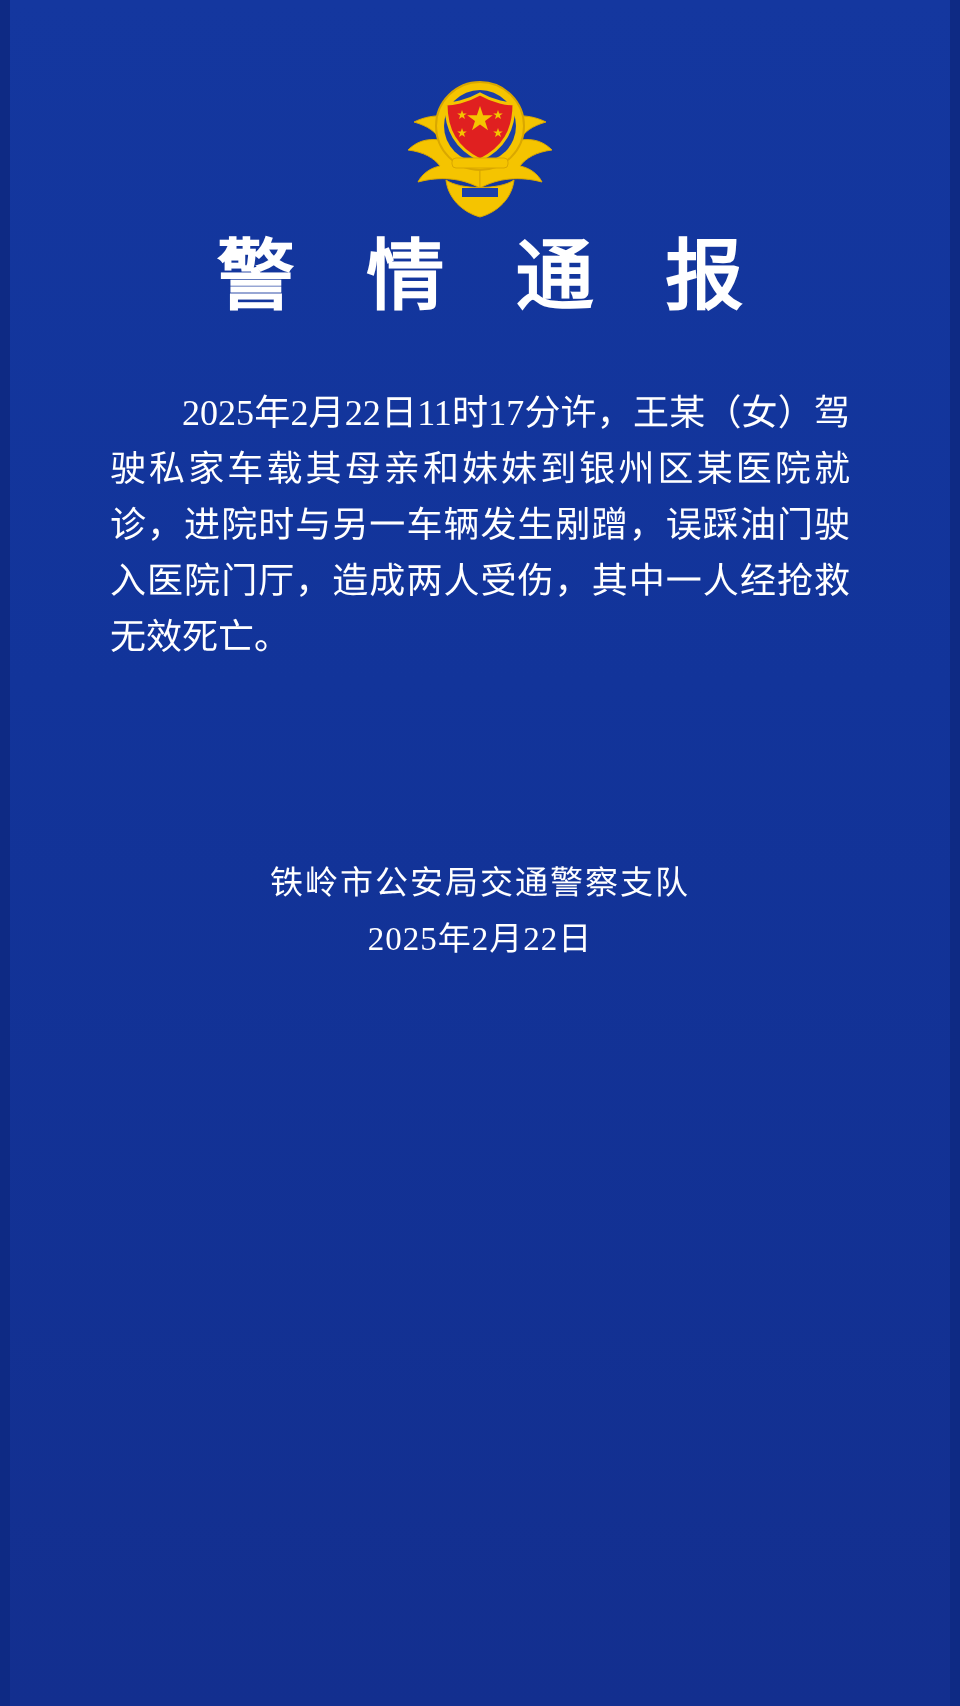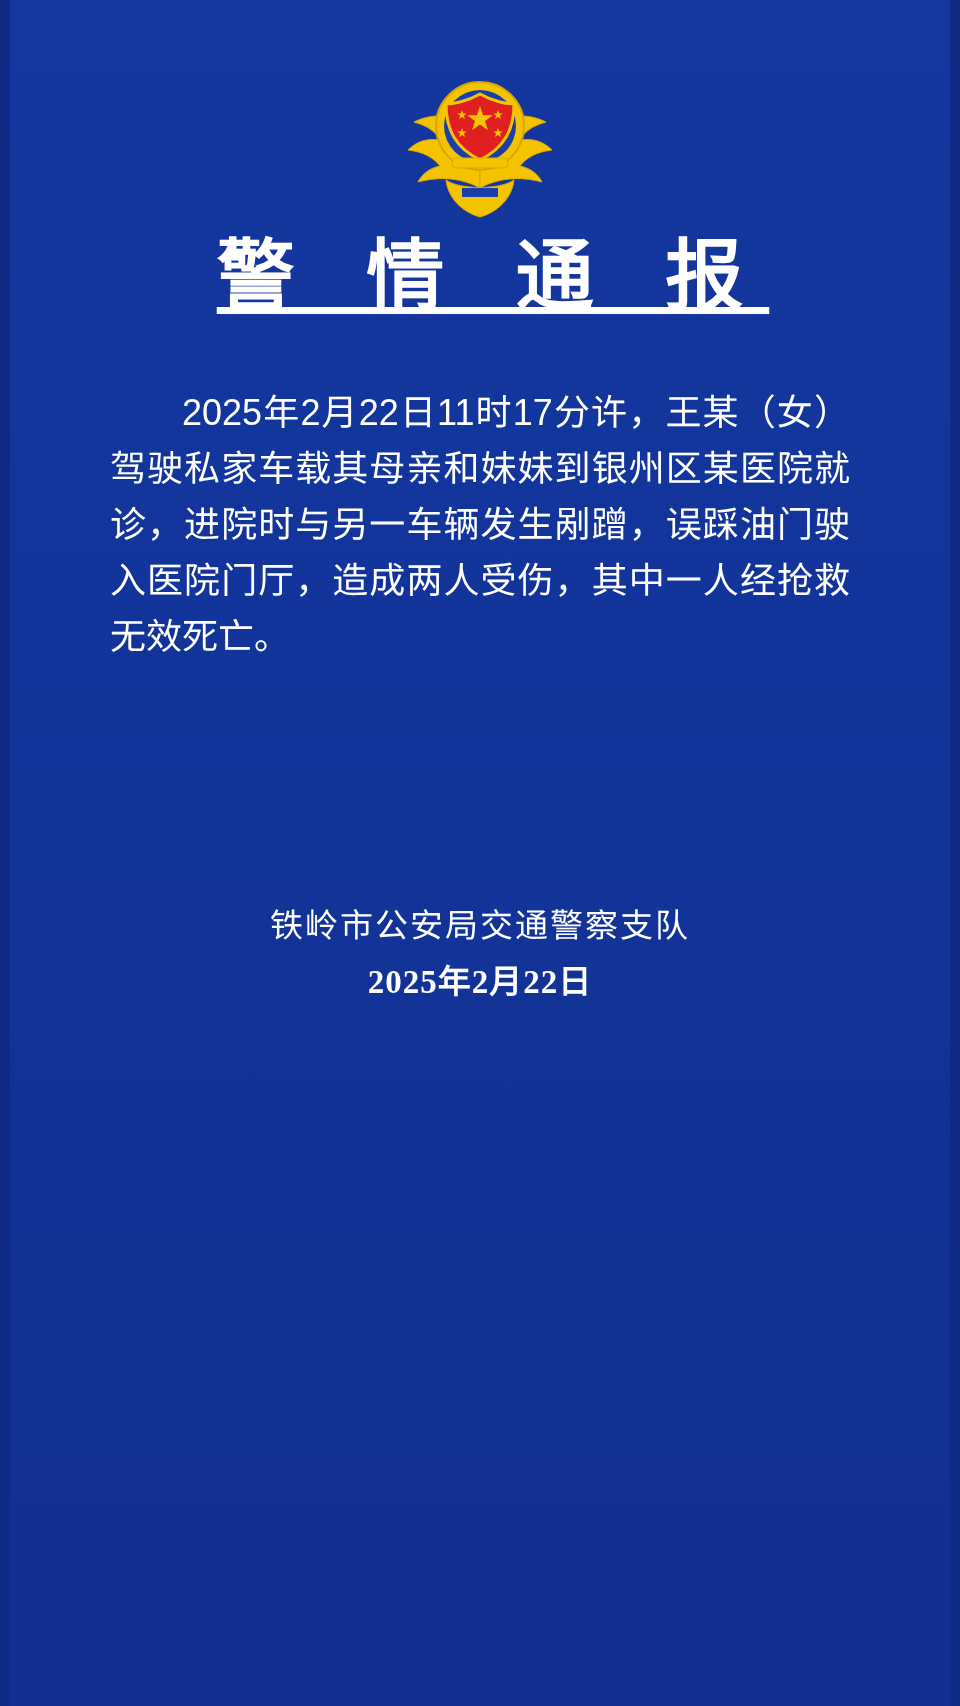--- a/index.html
+++ b/index.html
@@ -52,51 +52,50 @@
     left: 0;
     width: 960px;
     text-align: center;
     font-size: 78px;
     line-height: 1;
     letter-spacing: 26px;
     text-indent: 26px;
     font-weight: 700;
     font-family: "Liberation Serif", "DejaVu Serif", serif;
     color: #ffffff;
-    text-decoration: underline;
   }
   .body-text {
     position: absolute;
     top: 385px;
     left: 110px;
     width: 740px;
     font-size: 36px;
     line-height: 56px;
     text-align: justify;
     text-justify: inter-ideograph;
-    font-family: Liberation Sans, sans-serif;
+    font-family: Liberation Serif, serif;
     color: #ffffff;
   }
   .body-text p {
     margin: 0 0 2px 0;
     text-indent: 2em;
   }
   .signature {
     position: absolute;
-    top: 898px;
+    top: 855px;
     left: 0;
     width: 960px;
     text-align: center;
     font-size: 33px;
     line-height: 56px;
     font-family: "Liberation Serif", "DejaVu Serif", serif;
     color: #ffffff;
   }
   .signature .dept { letter-spacing: 2px; }
-  .signature .date { letter-spacing: 1px; font-weight: bold; }
+  .signature .date { letter-spacing: 1px; }
 </style>
 </head>
 <body>
 
 <div class="page">
 
   <div class="side-bar-left"></div>
   <div class="side-bar-right"></div>
 
   <div class="emblem-wrap">

